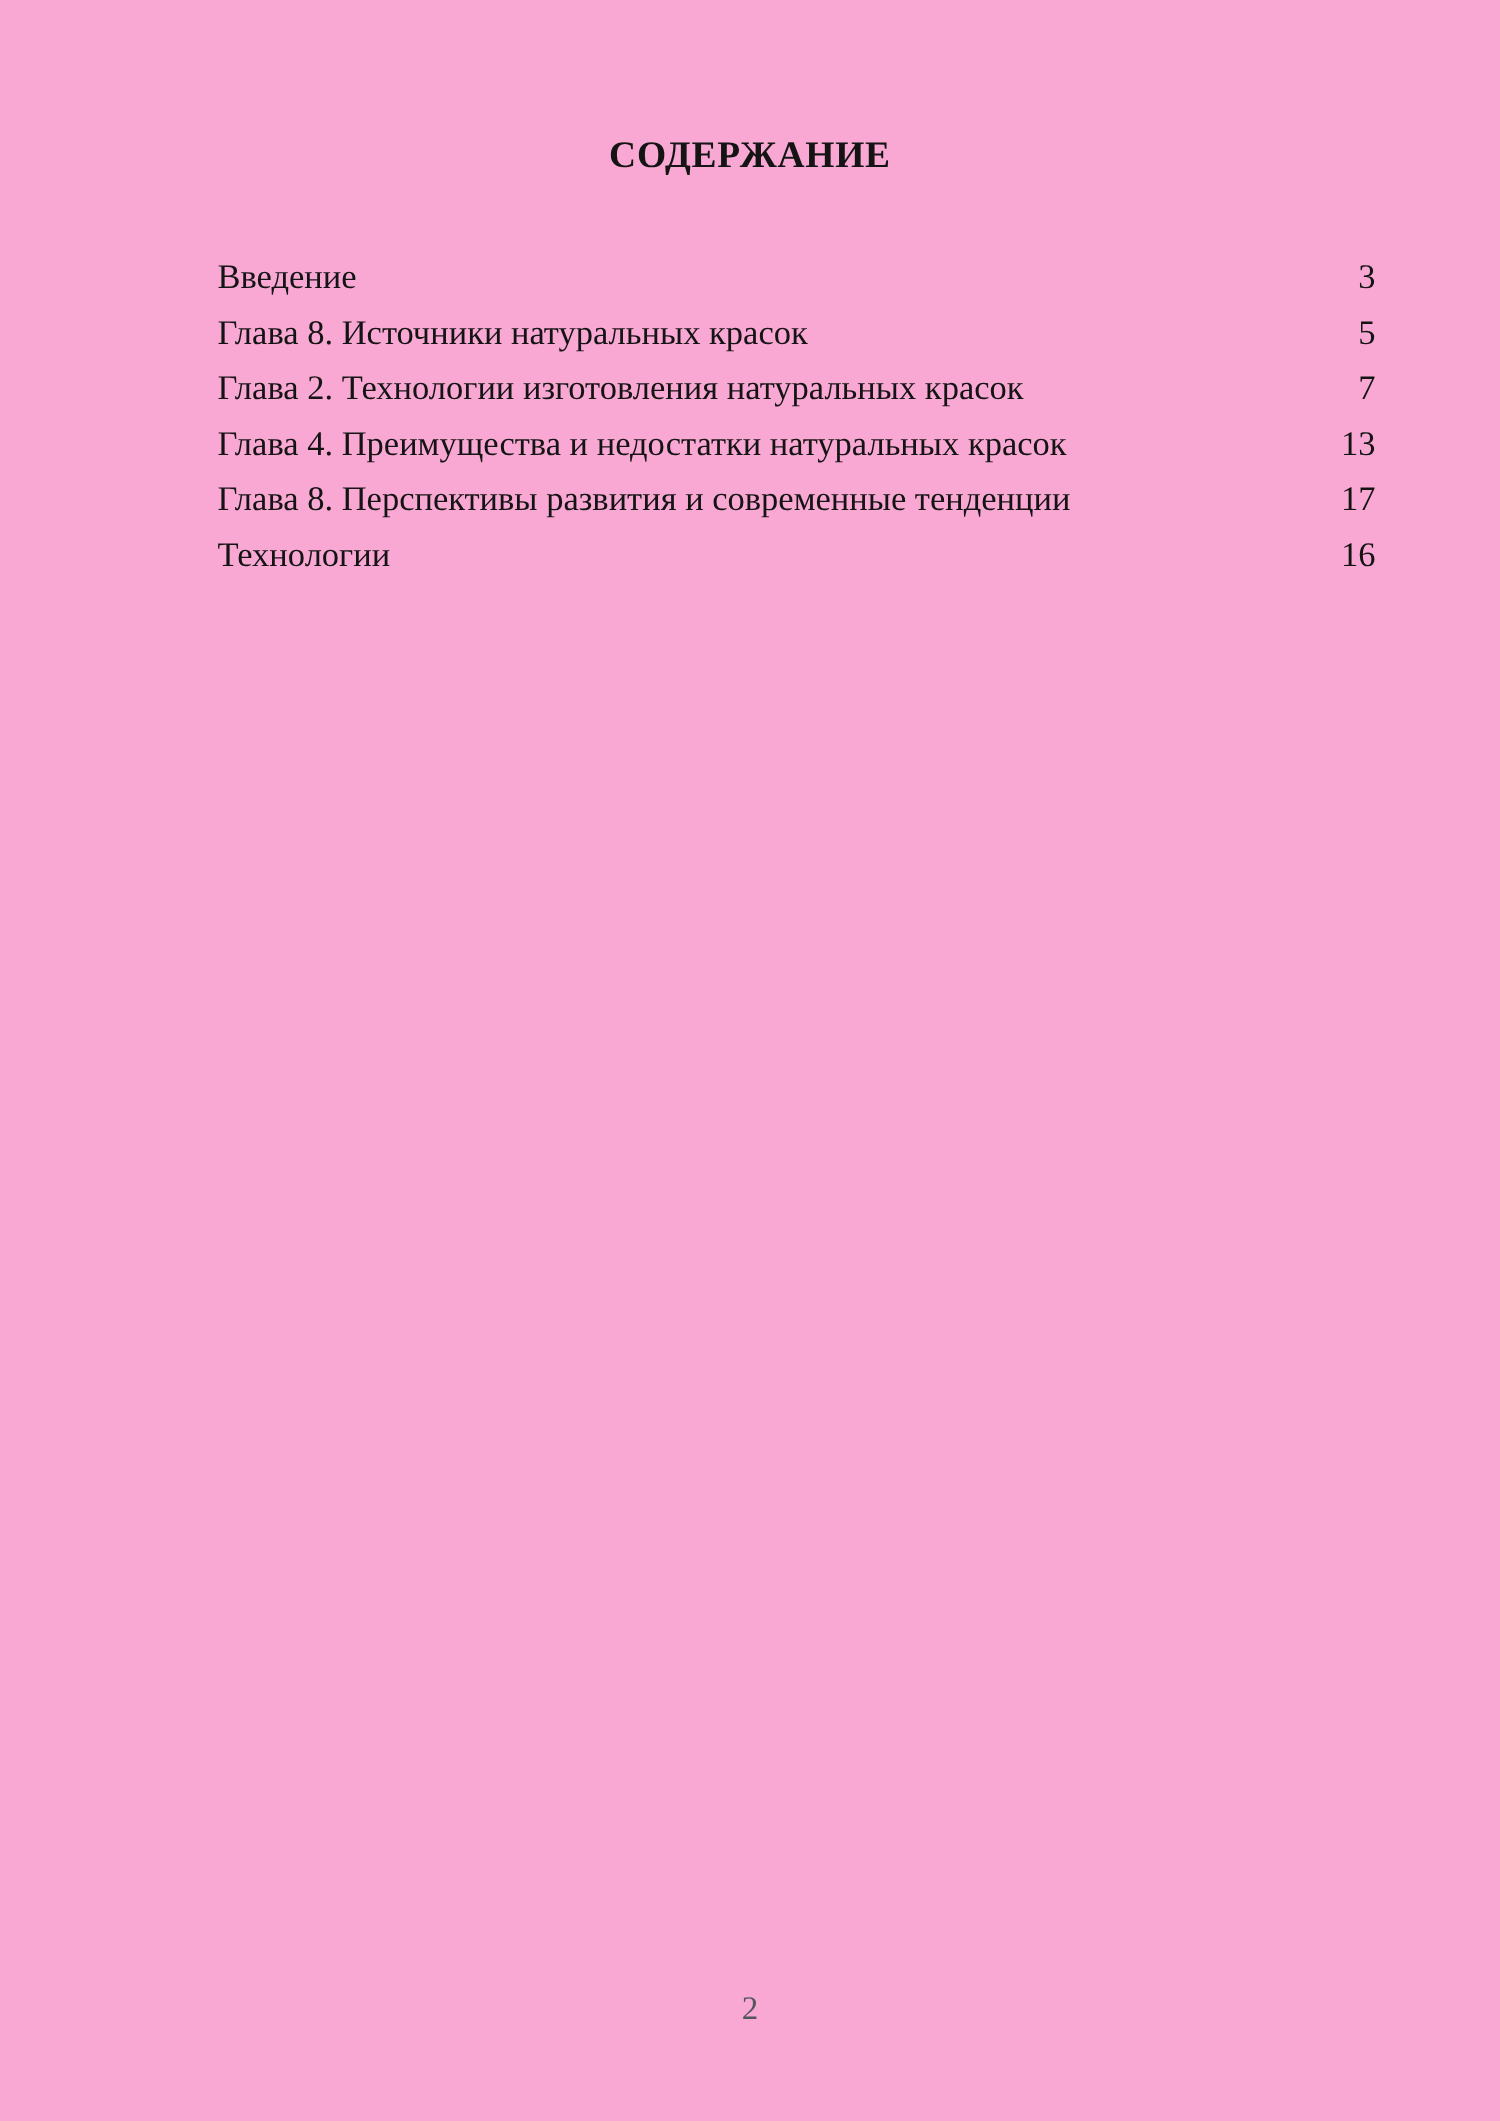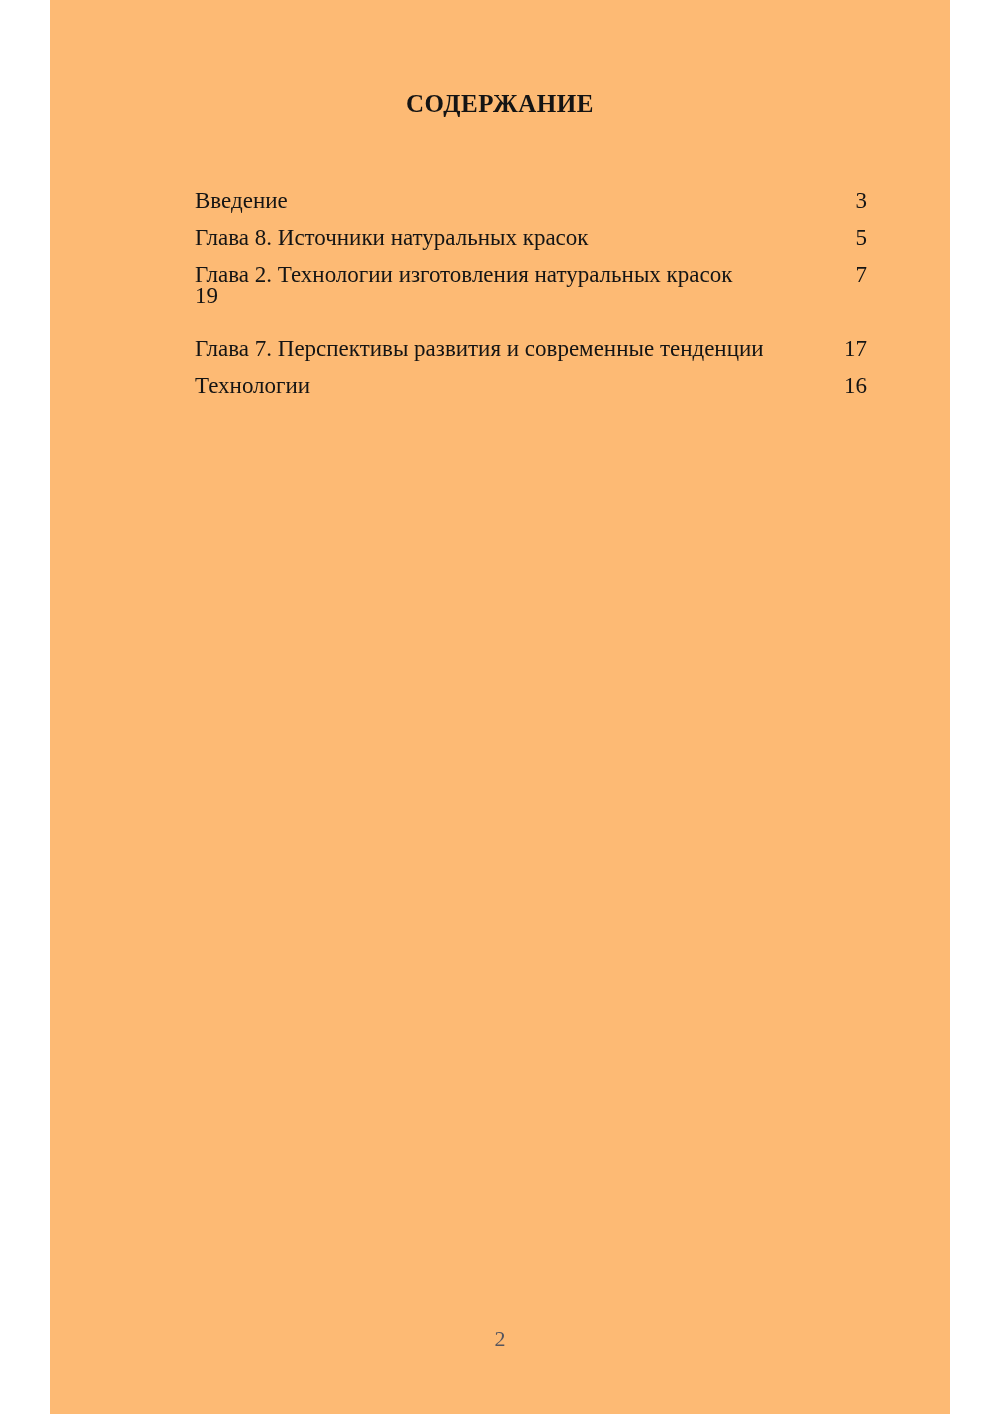--- a/index.html
+++ b/index.html
@@ -2,24 +2,24 @@
 <html><head>
 <meta charset="utf-8">
 <style>
   html, body {
     margin: 0;
     padding: 0;
     background: #ffffff;
   }
   .page {
     position: relative;
-    width: 900px;
+    width: 1000px;
     height: 1414px;
     margin: 0 auto;
-    background: #fdba74;
+    background: #f9a8d4;
     font-family: "Liberation Serif", "DejaVu Serif", serif;
     color: #141414;
     overflow: hidden;
   }
   .doc-title {
     margin-top: 90px;
     text-align: center;
     font-size: 25px;
     font-weight: bold;
     letter-spacing: 0.5px;
@@ -33,21 +33,20 @@
   .toc-row {
     display: flex;
     justify-content: space-between;
     align-items: baseline;
     height: 37px;
     line-height: 37px;
     font-size: 23px;
   }
   .toc-row .entry-title {
     white-space: nowrap;
-    margin-top: 16px;
   }
   .toc-row .entry-page {
     white-space: nowrap;
   }
   .page-footer {
     position: absolute;
     left: 0;
     top: 1326px;
     width: 100%;
     text-align: center;
@@ -74,25 +73,26 @@
       <span class="entry-page">5</span>
     </div>
 
     <div class="toc-row">
       <span class="entry-title">Глава 2. Технологии изготовления натуральных красок</span>
       <span class="entry-page">7</span>
     </div>
 
 
     <div class="toc-row">
-      <span class="entry-page">19</span>
+      <span class="entry-title">Глава 4. Преимущества и недостатки натуральных красок</span>
+      <span class="entry-page">13</span>
     </div>
 
     <div class="toc-row">
-      <span class="entry-title">Глава 7. Перспективы развития и современные тенденции</span>
+      <span class="entry-title">Глава 8. Перспективы развития и современные тенденции</span>
       <span class="entry-page">17</span>
     </div>
 
     <div class="toc-row">
       <span class="entry-title">Технологии</span>
       <span class="entry-page">16</span>
     </div>
 
 
   </div>

